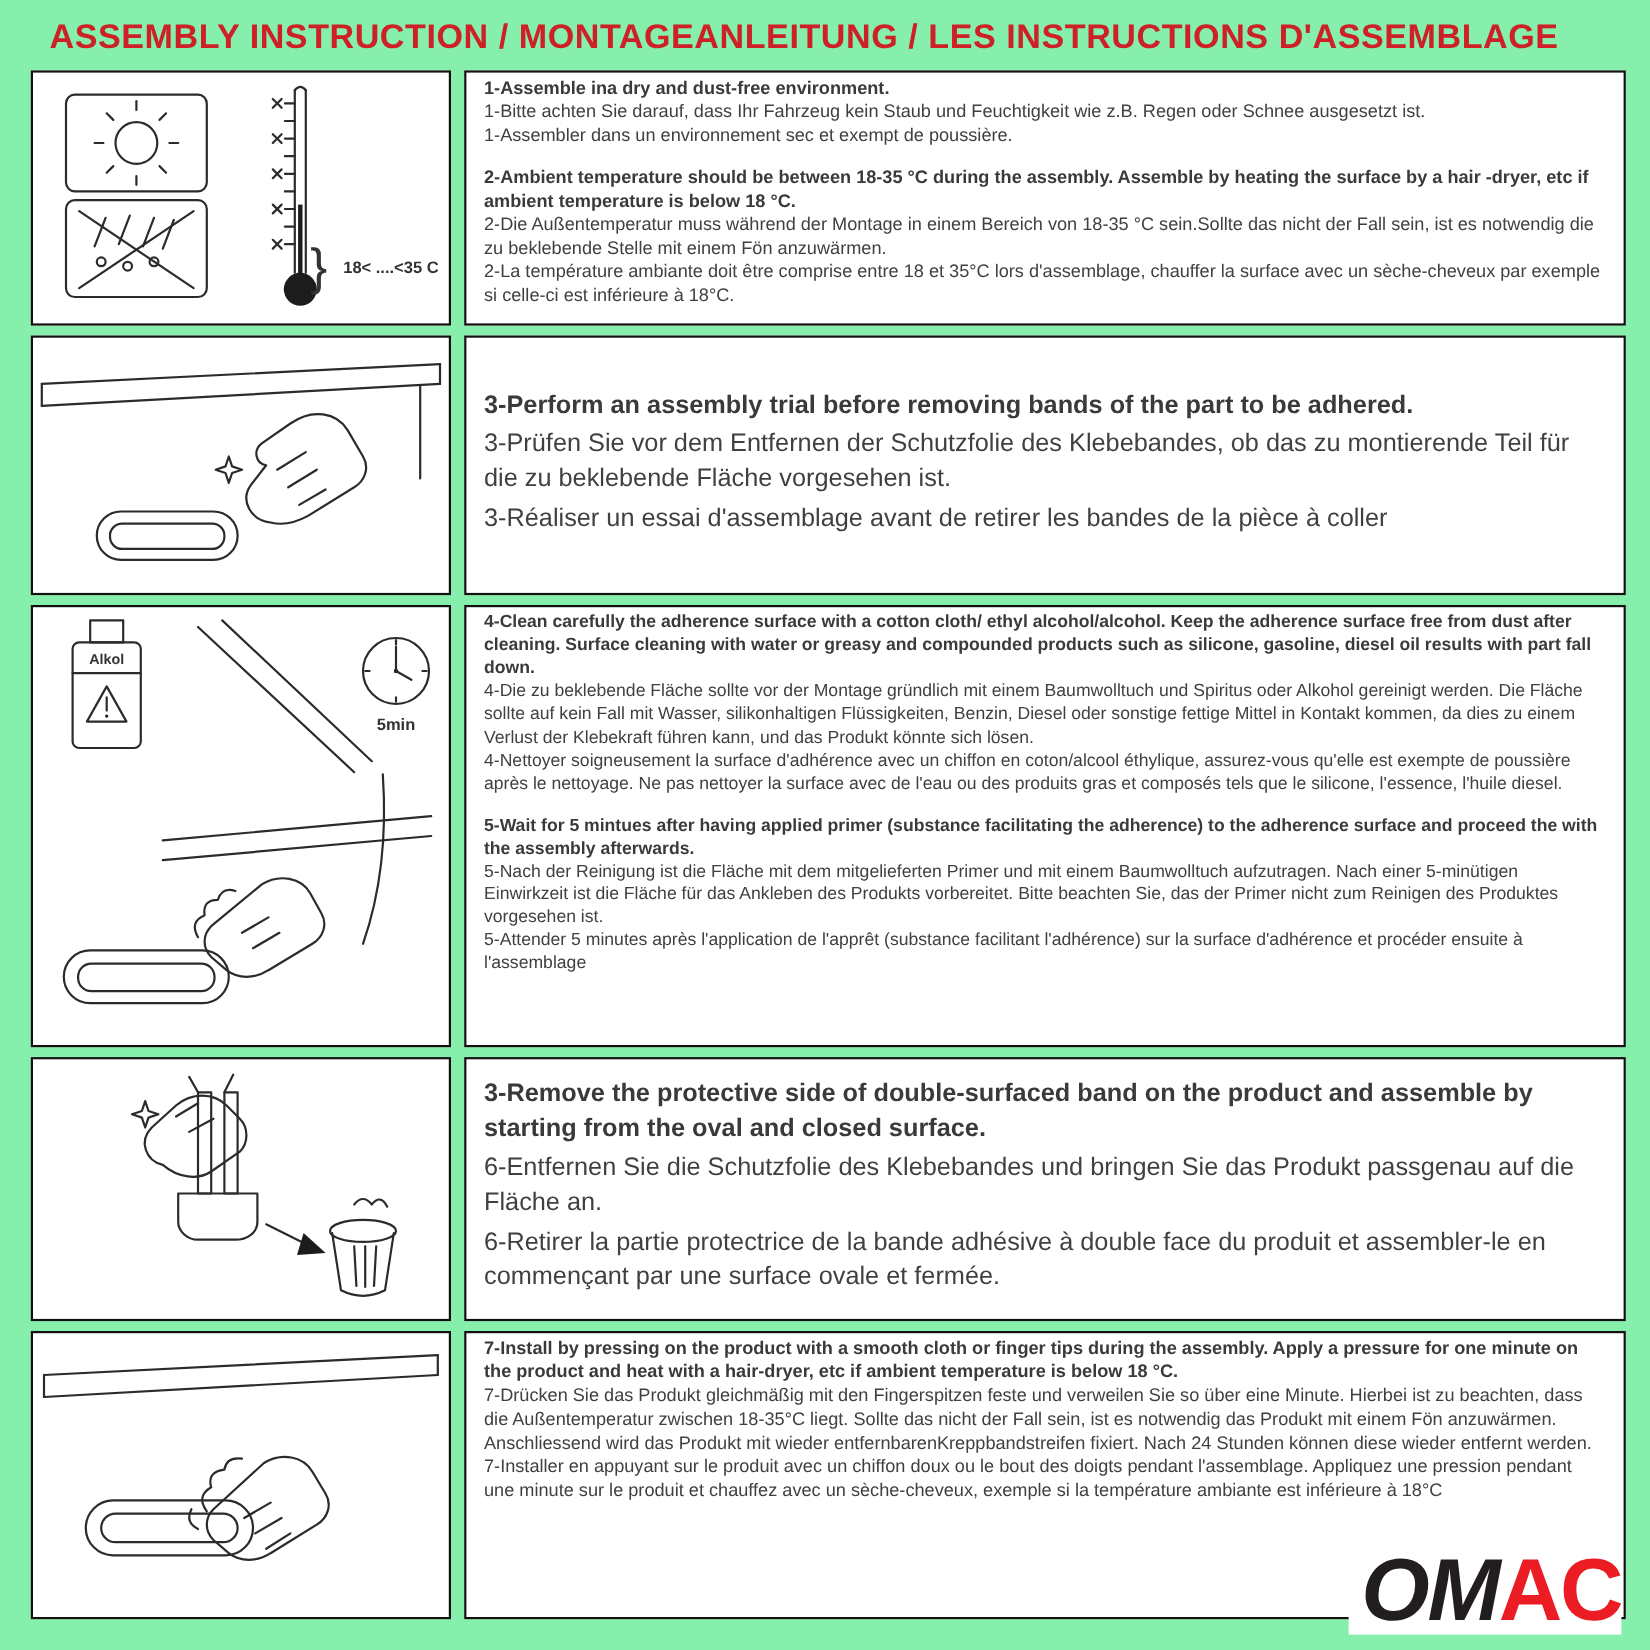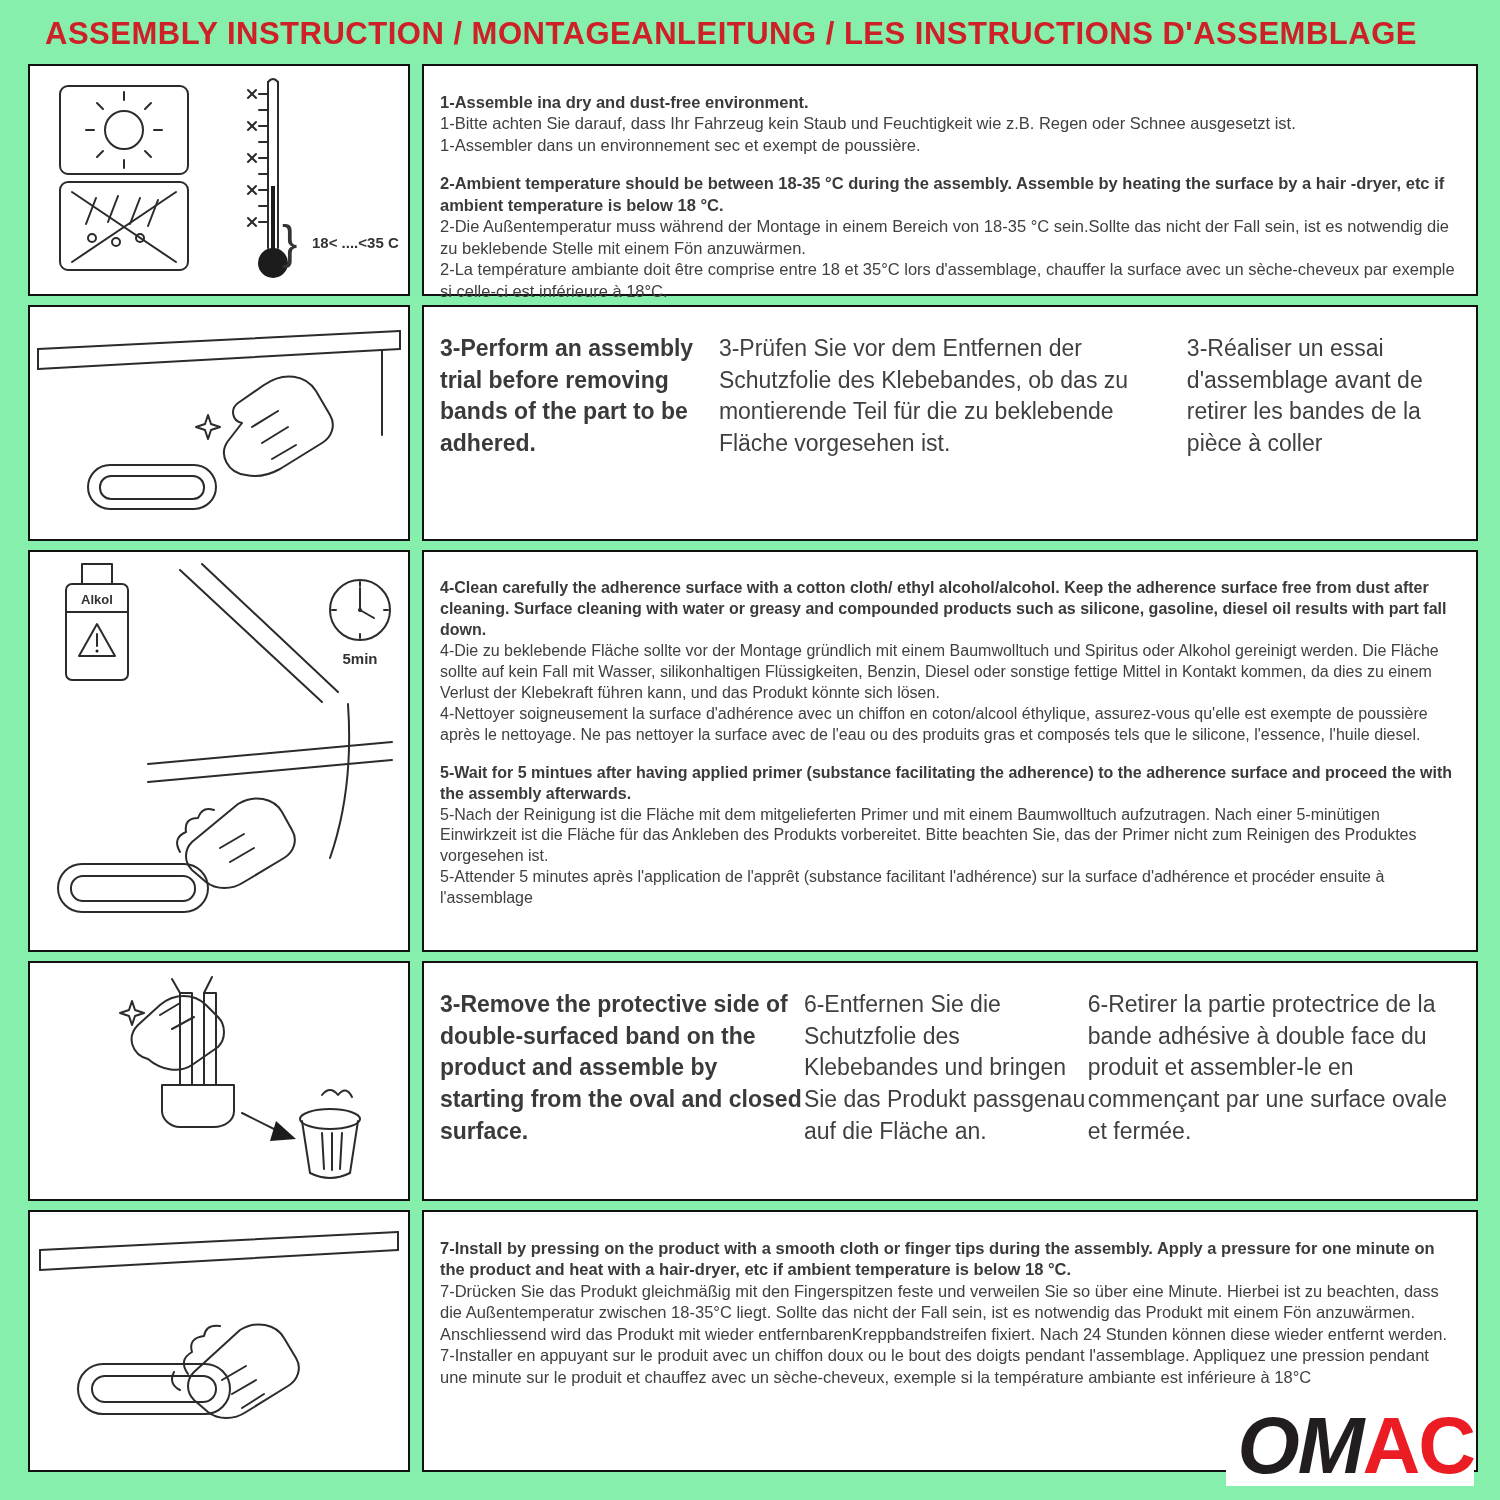--- a/index.html
+++ b/index.html
@@ -12,23 +12,23 @@
     color:#ce2027;font-weight:bold;font-size:31px;letter-spacing:.5px;
     padding:16px 30px 12px 45px;white-space:nowrap;
   }
   .row{display:flex;gap:12px;margin:0 22px 9px 28px;}
   .illus{
     width:382px;flex:none;border:2px solid #111;background:#fff;
     position:relative;box-sizing:border-box;overflow:hidden;
   }
   .textbox{
     flex:1;border:2px solid #111;background:#fff;box-sizing:border-box;
-    padding:26px 18px 8px 16px;
-  }
-  .textbox.center{display:flex;flex-direction:row;justify-content:center;}
+    padding:4px 18px 8px 16px;
+  }
+  .textbox.center{display:flex;flex-direction:column;justify-content:center;}
   .h1{height:232px;} .h2{height:236px;} .h3{height:402px;} .h4{height:240px;} .h5{height:262px;}
   p{margin:0;font-size:16.5px;line-height:1.3;}
   .big p{font-size:23px;line-height:1.38;margin-bottom:4px;}
   .small p{font-size:16px;line-height:1.31;}
   .b{font-weight:bold;color:#3a3a3a;}
   .mt{margin-top:17px;}
   .illus svg{display:block;width:100%;height:100%;}
   .illus path,.illus line,.illus rect,.illus circle,.illus ellipse,.illus polyline{
     fill:none;stroke:#2b2b2b;stroke-width:2;stroke-linecap:round;stroke-linejoin:round;
   }

